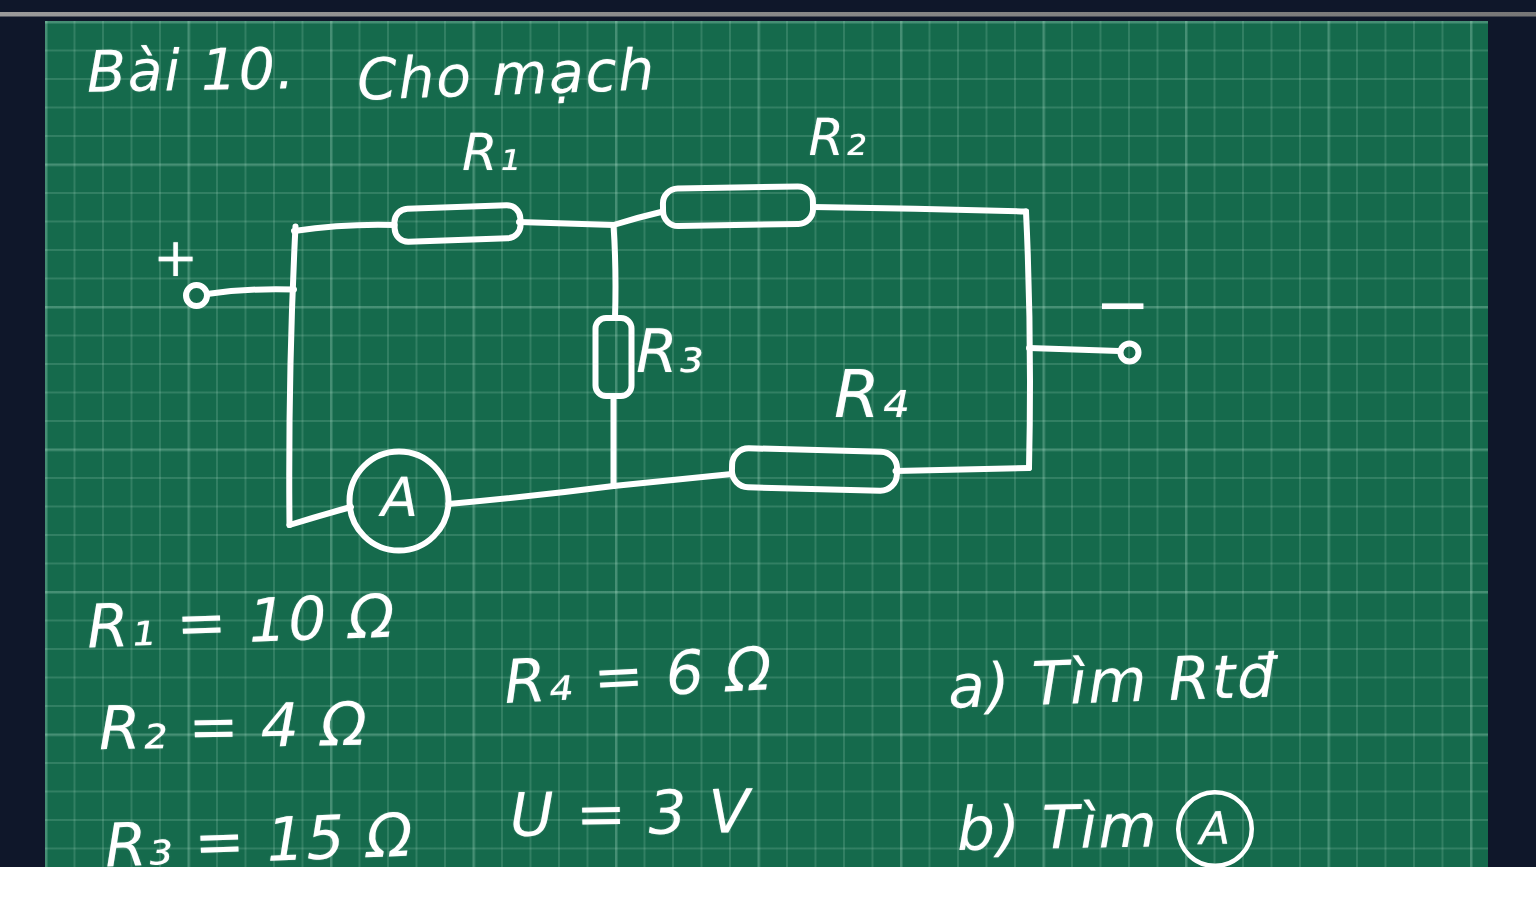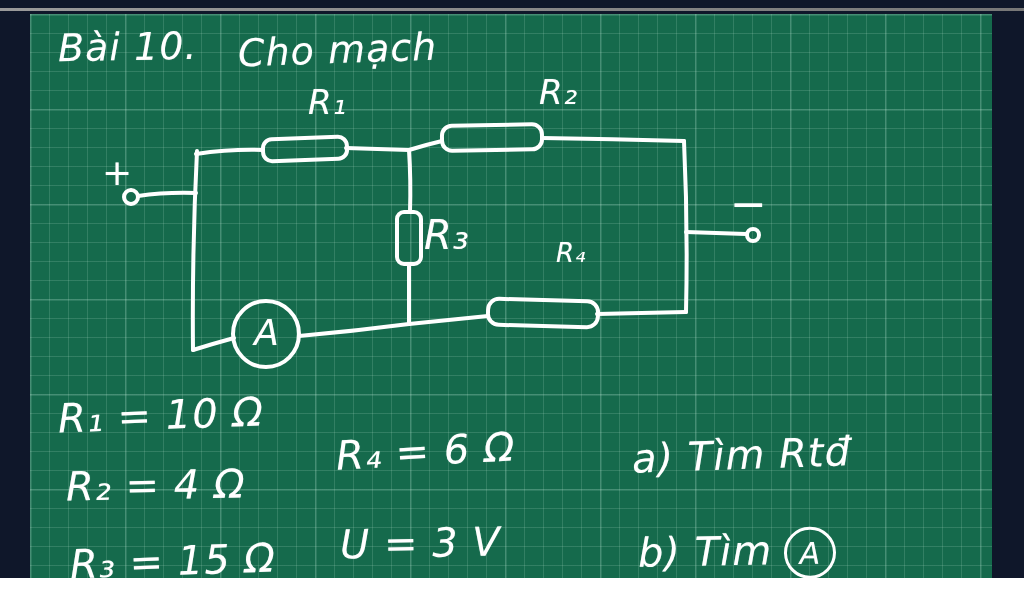--- a/index.html
+++ b/index.html
@@ -91,21 +91,21 @@
       <circle cx="266" cy="334" r="33"></circle>
     </g>
   </svg>
 
   <div class="ink" style="left:58px;top:25px;font-size:38px;transform:rotate(-1deg);">Bài 10.</div>
   <div class="ink" style="left:238px;top:28px;font-size:38px;transform:rotate(-2deg);">Cho mạch</div>
 
   <div class="ink" style="left:308px;top:82px;font-size:34px;">R₁</div>
   <div class="ink" style="left:494px;top:72px;font-size:34px;margin-left:45px;">R₂</div>
   <div class="ink" style="left:424px;top:212px;font-size:40px;">R₃</div>
-  <div class="ink" style="left:556px;top:238px;font-size:26px;font-style:italic;">R₄</div>
+  <div class="ink" style="left:556px;top:238px;font-size:44px;font-style:italic;">R₄</div>
   <div class="ink" style="left:102px;top:152px;font-size:36px;">+</div>
   <div class="ink" style="left:730px;top:178px;font-size:44px;">−</div>
   <div class="ink" style="left:249px;top:312px;width:36px;text-align:center;font-size:36px;">A</div>
 
   <div class="ink" style="left:58px;top:392px;font-size:40px;transform:rotate(-2deg);">R₁ = 10 Ω</div>
   <div class="ink" style="left:66px;top:462px;font-size:40px;transform:rotate(-1deg);">R₂ = 4 Ω</div>
   <div class="ink" style="left:70px;top:538px;font-size:40px;transform:rotate(-2deg);">R₃ = 15 Ω</div>
   <div class="ink" style="left:336px;top:428px;font-size:40px;transform:rotate(-3deg);">R₄ = 6 Ω</div>
   <div class="ink" style="left:340px;top:520px;font-size:40px;transform:rotate(-1deg);">U = 3 V</div>
 

